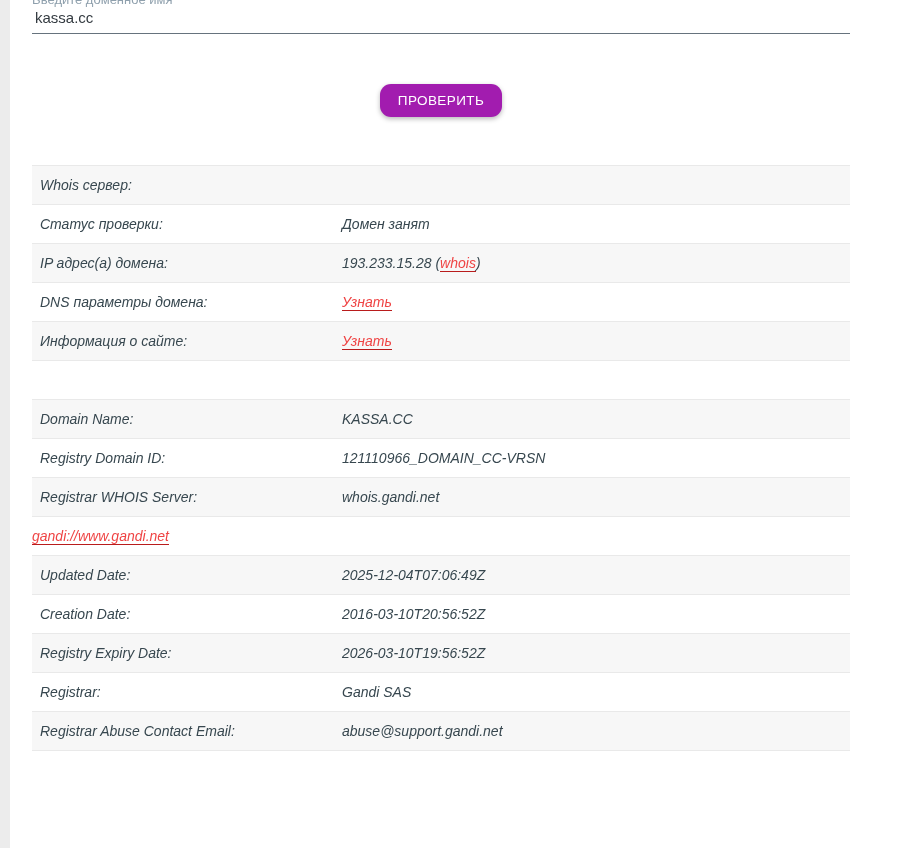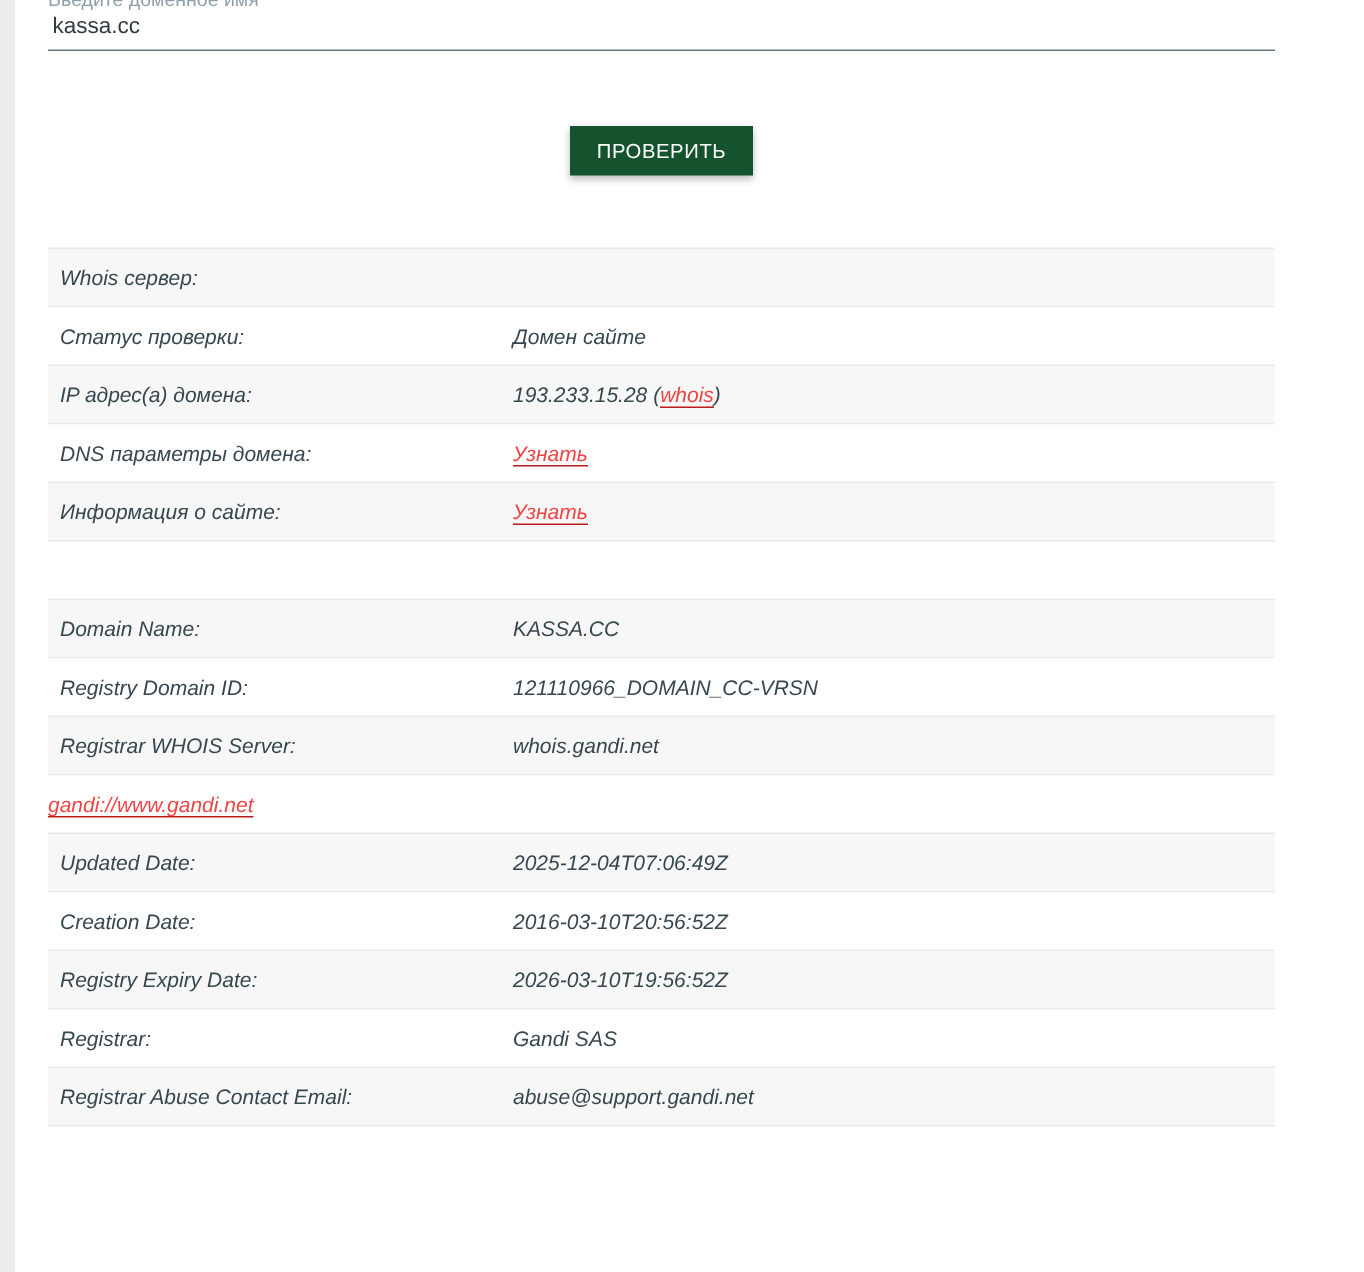--- a/index.html
+++ b/index.html
@@ -39,24 +39,24 @@
     line-height: 18px;
     color: #333a40;
     padding: 2px 0 6px 3px;
     border-bottom: 1px solid #66737d;
     border-radius: 0;
   }
   
   .button-row { text-align: center; margin-top: 50px; }
   .check-button {
     display: inline-block;
-    background: #14532d;
+    background: #a21caf;
     color: #ffffff;
     border: none;
-    border-radius: 0;
+    border-radius: 11px;
     font-family: "Liberation Sans", sans-serif;
     font-size: 13.5px;
     letter-spacing: 0.4px;
     padding: 9px 0;
     width: 122px;
     cursor: pointer;
     box-shadow: 0 2px 5px rgba(0,0,0,0.28);
   }
   
   .result-table {
@@ -102,21 +102,21 @@
   <div class="button-row">
     <button class="check-button">ПРОВЕРИТЬ</button>
   </div>
 
   <div class="result-table table-check">
     <div class="row">
       <div class="cell-label">Whois сервер:</div>
     </div>
     <div class="row">
       <div class="cell-label">Статус проверки:</div>
-      <div class="cell-value">Домен сайте</div>
+      <div class="cell-value">Домен занят</div>
     </div>
     <div class="row">
       <div class="cell-label">IP адрес(а) домена:</div>
       <div class="cell-value"><span>193.233.15.28 (</span><a class="lnk">whois</a><span>)</span></div>
     </div>
     <div class="row">
       <div class="cell-label">DNS параметры домена:</div>
       <div class="cell-value"><a class="lnk">Узнать</a></div>
     </div>
     <div class="row">

